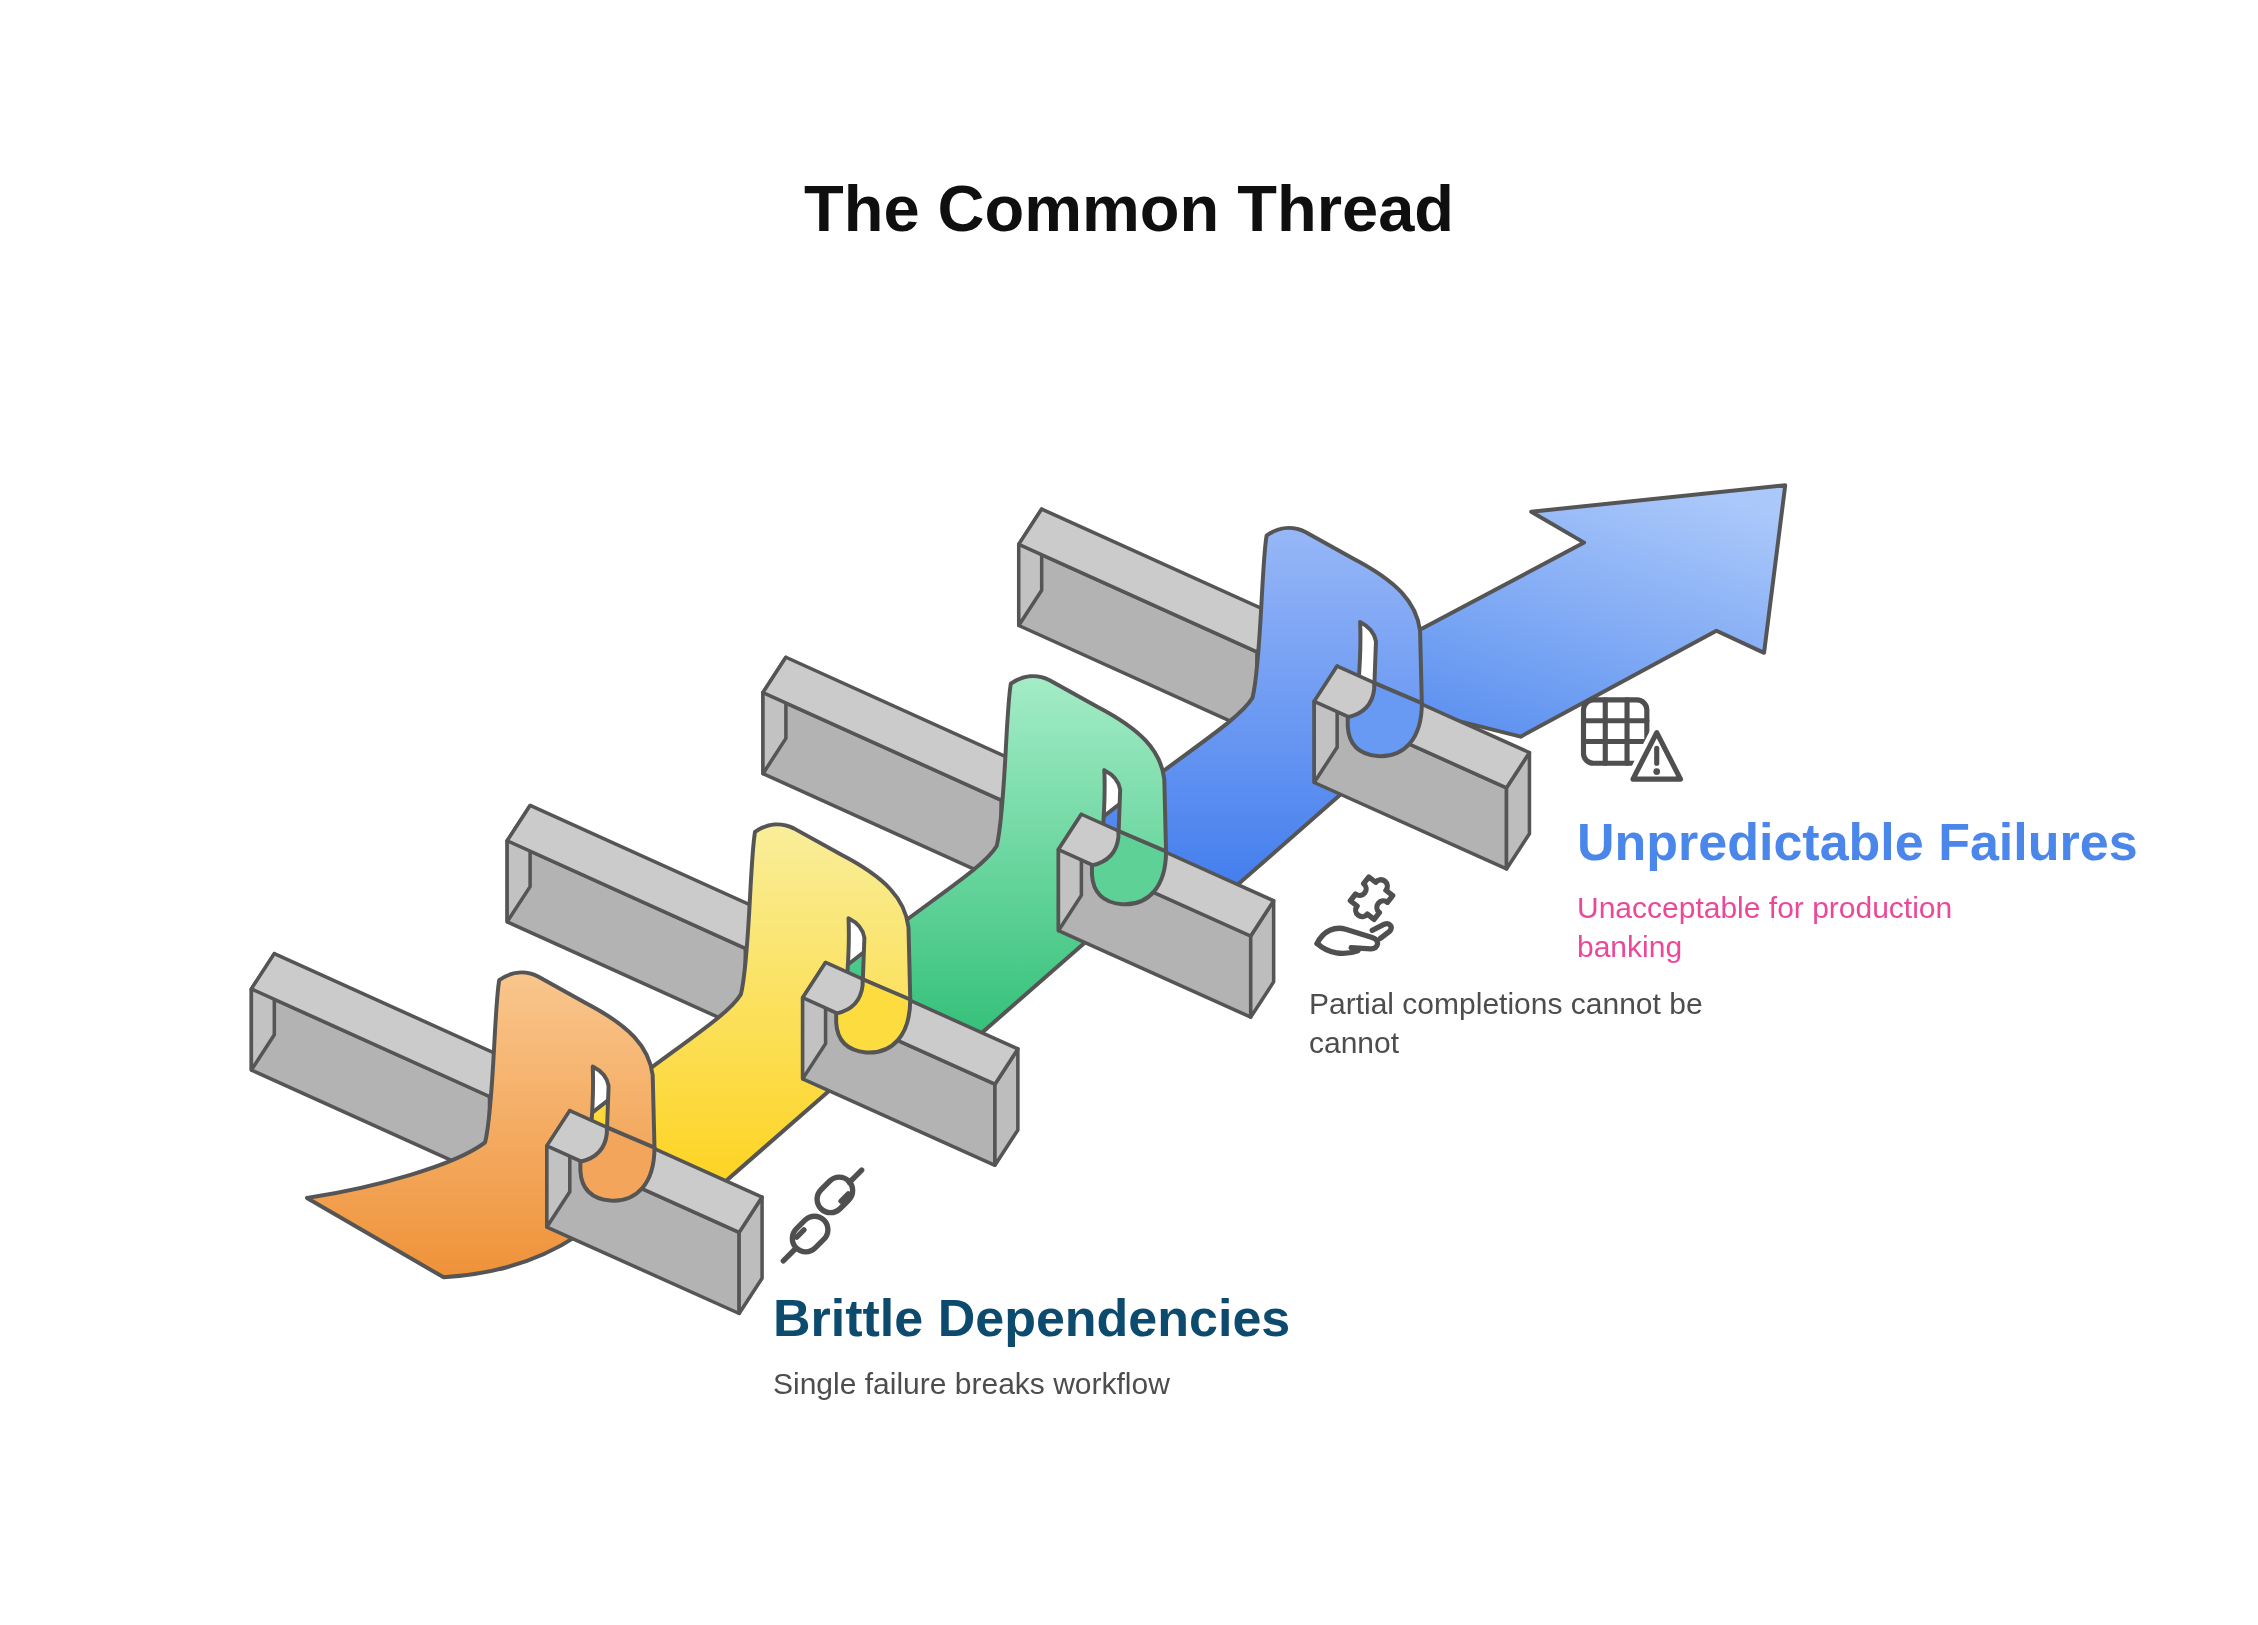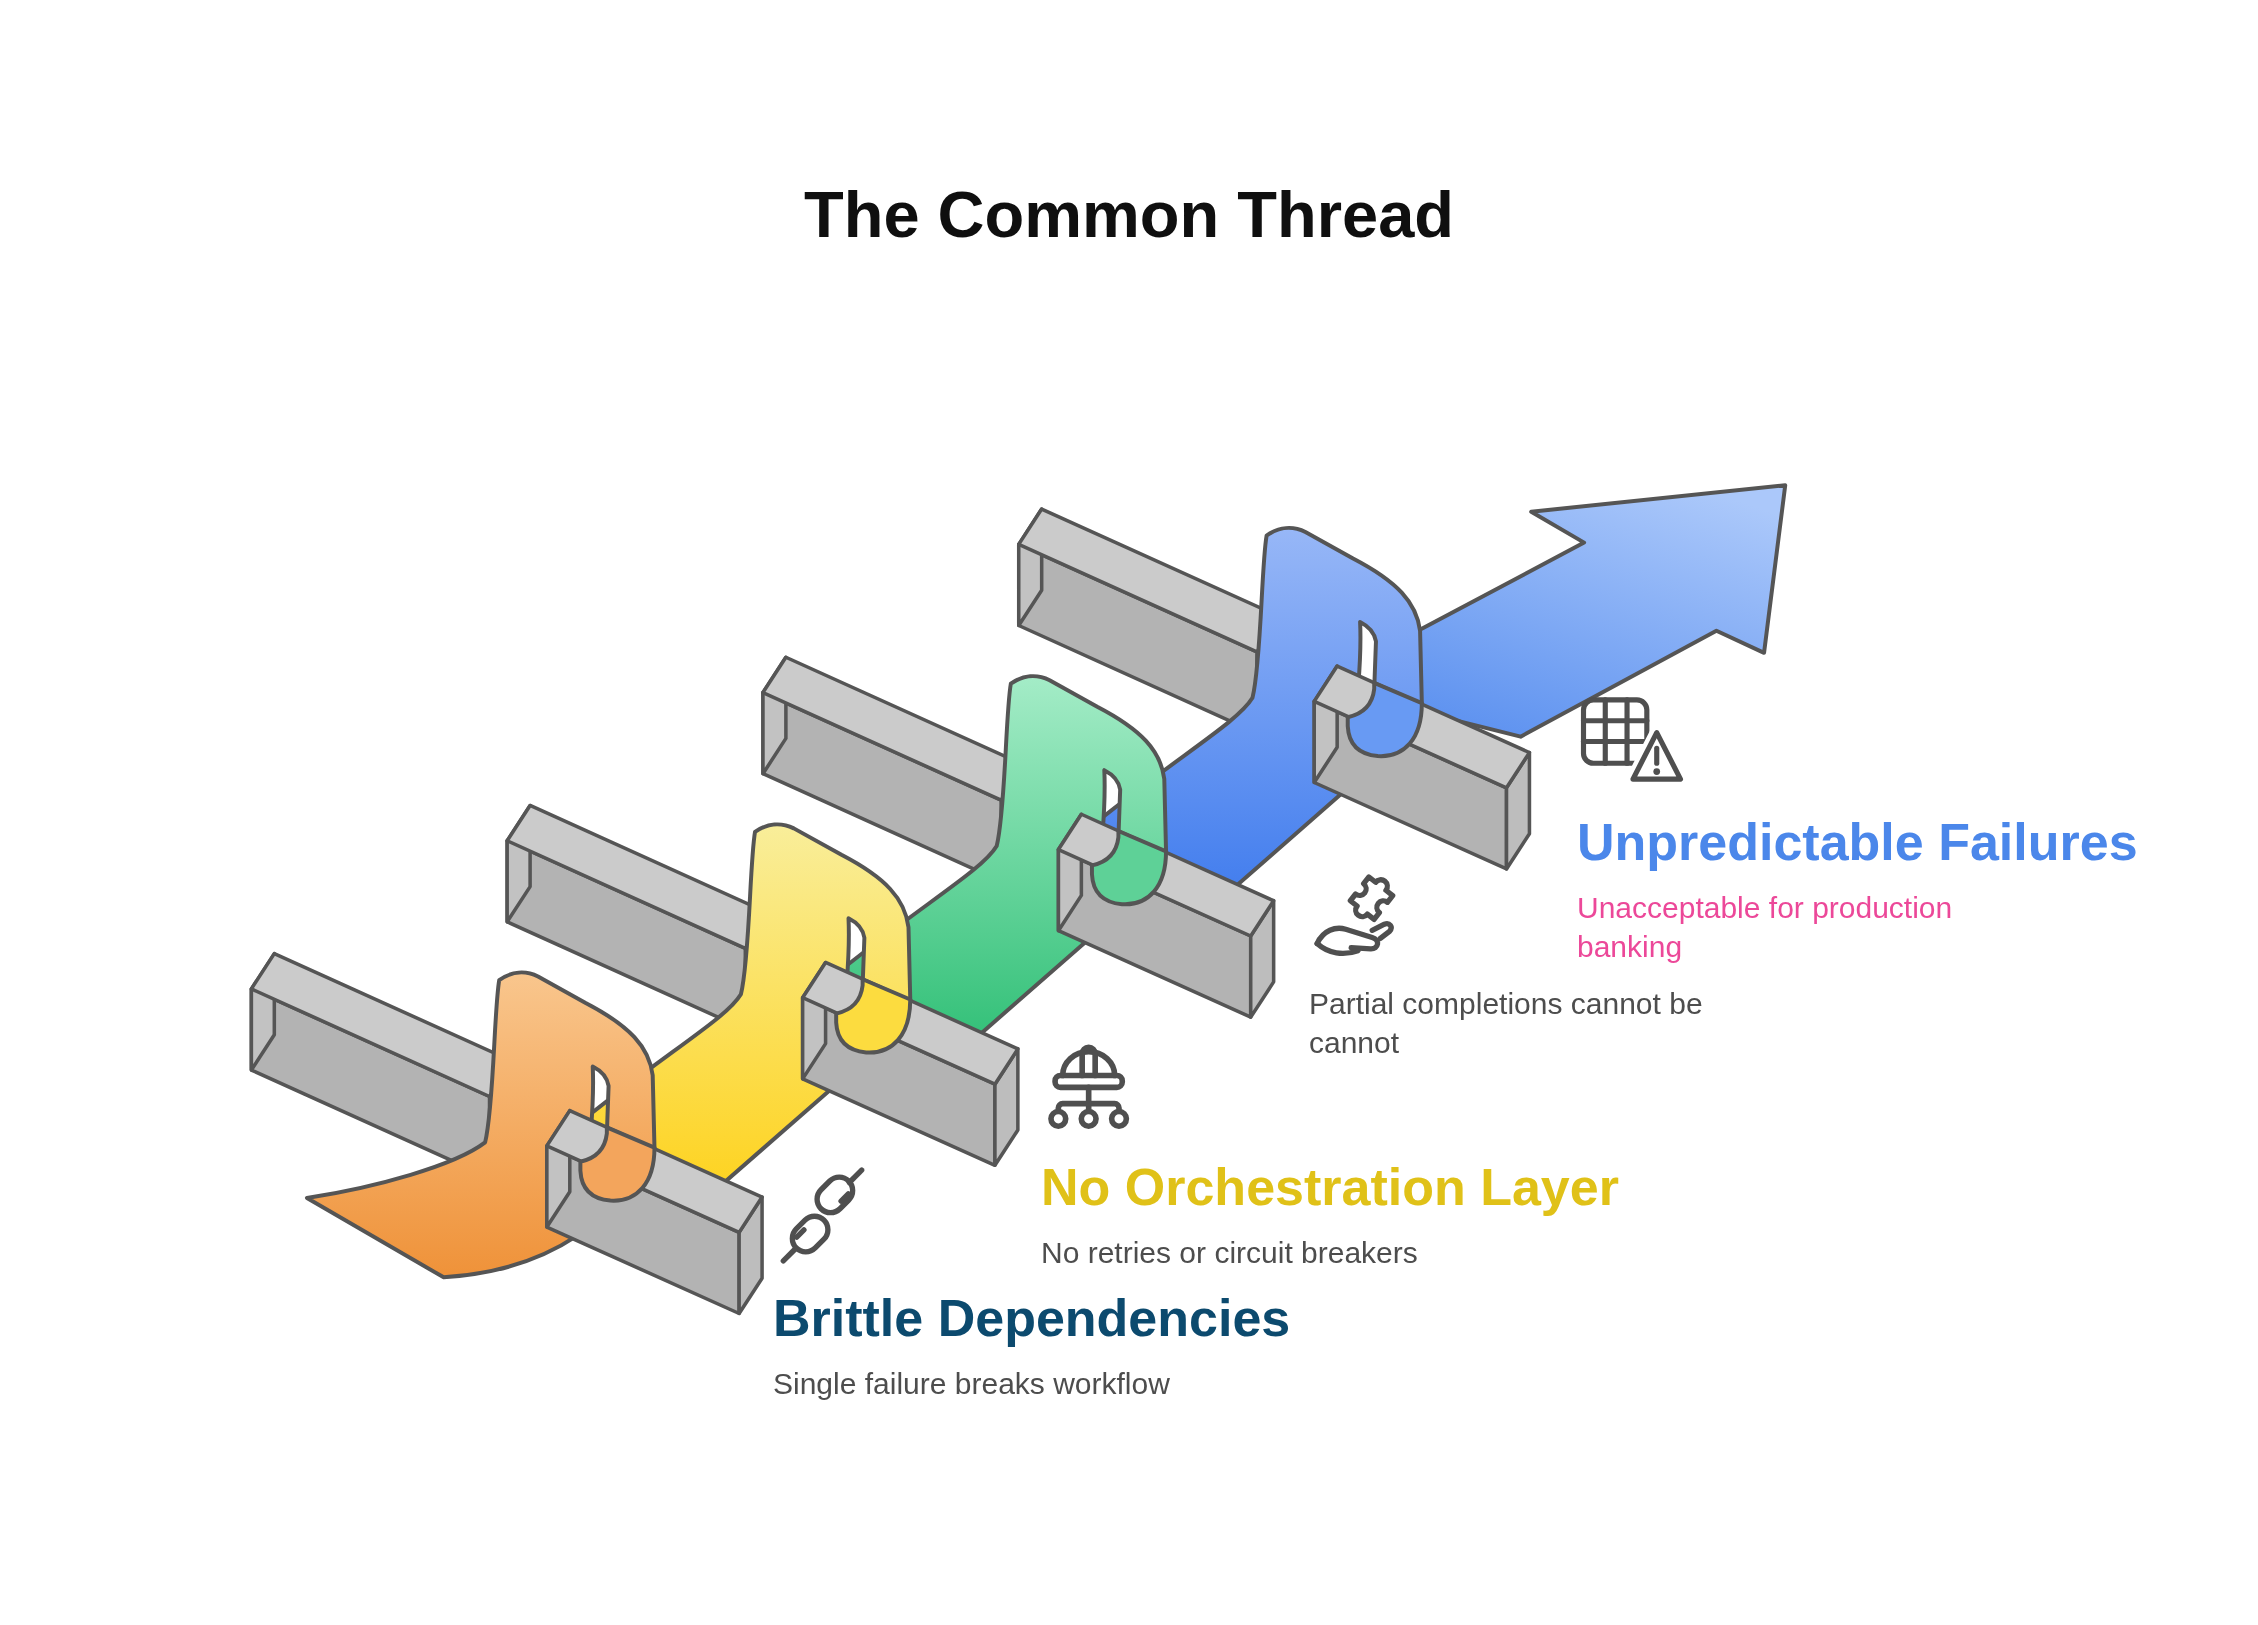--- a/index.html
+++ b/index.html
@@ -5,21 +5,21 @@
   :root{
     --outline:#555555;
     --icon-stroke:#4f4f4f;
   }
   html,body{margin:0;padding:0;background:#ffffff;}
   body{font-family:"Liberation Sans", sans-serif; width:2258px;height:1625px;position:relative;overflow:hidden;}
   .stage{position:absolute;inset:0;width:2258px;height:1625px;}
   .main-title{
     position:absolute;top:169px;left:0;right:0;
     text-align:center;font-size:65px;font-weight:700;color:#0f0f0f;
-    letter-spacing:0px;margin:8px;
+    letter-spacing:0px;margin:2px;
   }
   svg.diagram{position:absolute;inset:0;width:2258px;height:1625px;}
   svg.diagram path, svg.diagram use{vector-effect:none;}
   .rib{stroke:var(--outline);stroke-width:4.5;stroke-linejoin:round;stroke-linecap:round;}
   .barp{stroke:var(--outline);stroke-width:4;stroke-linejoin:round;}
   .step{position:absolute;}
   .step .icon{display:block;}
   .step-title{margin:23px 0 0 0;font-size:52px;font-weight:700;white-space:nowrap;}
   .step-desc{margin:16px 0 0 0;font-size:30px;font-weight:400;line-height:1.3;color:#4d4d4d;}
   .icon *{fill:none;stroke:var(--icon-stroke);stroke-width:2.6;stroke-linecap:round;stroke-linejoin:round;}
@@ -113,34 +113,20 @@
       <line x1="11" y1="40" x2="5" y2="46"></line>
       <rect x="23.5" y="4.5" width="13" height="19" rx="6.5" transform="rotate(45 30 14)"></rect>
       <rect x="11.5" y="23.5" width="13" height="19" rx="6.5" transform="rotate(45 18 33)"></rect>
       <line x1="33" y1="17" x2="36.5" y2="13.5"></line>
       <line x1="11.5" y1="34.5" x2="15" y2="31"></line>
     </svg>
     <h3 class="step-title" style="color: #0c4a6e;">Brittle Dependencies</h3>
     <p class="step-desc" style="color: rgb(77, 77, 77);">Single failure breaks workflow</p>
   </div>
 
-  <div class="step" style="left:1041px;top:1030px;width:459px;">
-    <svg class="icon" width="104" height="104" viewBox="0 0 48 48">
-      <path d="M10,21 a12,11 0 0 1 24,0"></path>
-      <path d="M19,21 v-10 a3,3 0 0 1 6,0 v10"></path>
-      <rect x="6.5" y="21" width="31" height="5.5" rx="2.5"></rect>
-      <line x1="22" y1="26.5" x2="22" y2="37"></line>
-      <path d="M8,37.5 v-1.5 a2,2 0 0 1 2,-2 h24 a2,2 0 0 1 2,2 v1.5"></path>
-      <circle cx="8" cy="41" r="3.4"></circle>
-      <circle cx="22" cy="41" r="3.4"></circle>
-      <circle cx="36" cy="41" r="3.4"></circle>
-    </svg>
-    <h3 class="step-title" style="color: rgb(224, 193, 24);">No Orchestration Layer</h3>
-    <p class="step-desc" style="color: rgb(77, 77, 77);">No retries or circuit breakers</p>
-  </div>
 
   <div class="step" style="left:1309px;top:862px;width:415px;">
     <svg class="icon" width="106" height="106" viewBox="0 0 52 52">
       <g transform="rotate(38 32 17)">
         <path d="M24,11 h4.2 a3.2,3.2 0 1 1 6.4,0 h4.2 v4.2 a3.2,3.2 0 1 0 0,6.4 v4.2 h-4.2 a3.2,3.2 0 1 1 -6.4,0 h-4.2 v-4.2 a3.2,3.2 0 1 0 0,-6.4 z"></path>
       </g>
       <path d="M4,40 c3,-6.5 9,-8.5 14,-7 l13,4 c4,1.2 3.2,5.8 -0.8,5.6 l-9.5,-0.6"></path>
       <path d="M4,40 c5.5,5 13,6 20,3.5"></path>
       <path d="M31,33.5 l6,-3 c2.5,-1 4.5,1.5 2.5,3.5 l-4.5,3.5"></path>
     </svg>

